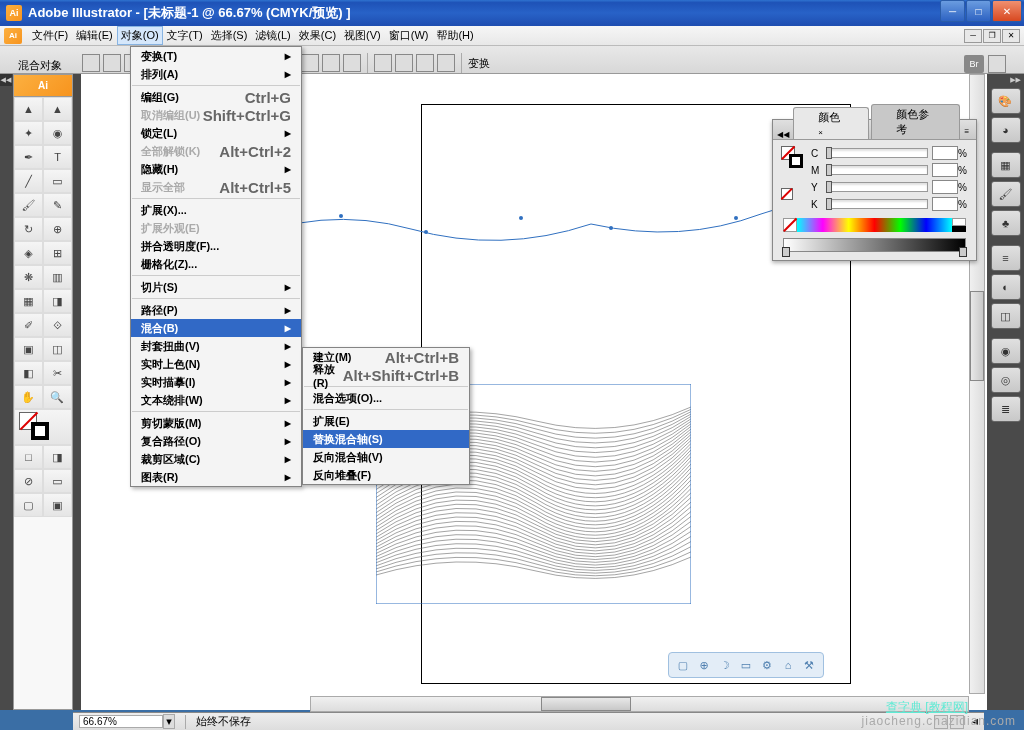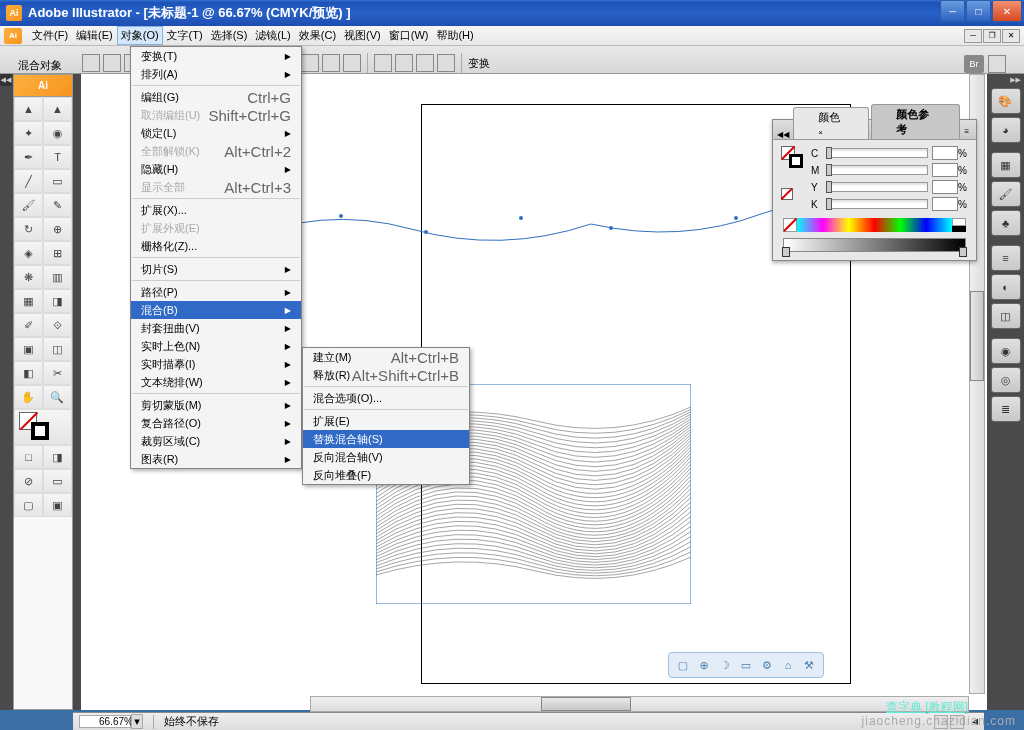--- a/index.html
+++ b/index.html
@@ -49,37 +49,37 @@
     .fill-strk .f .red { position: absolute; width: 24px; height: 2px; background: #d00; transform: rotate(-45deg); top: 7px; left: -3px; }
     
     
     .canvas-wrap { flex: 1; background: #fff; position: relative; overflow: hidden; margin-left: 6px; }
     .artboard { position: absolute; left: 340px; top: 30px; width: 430px; height: 580px; border: 1px solid #000; }
     .wave-path { position: absolute; left: 150px; top: 120px; width: 680px; height: 80px; }
     .wave-lines { position: absolute; left: 295px; top: 310px; width: 315px; height: 220px; }
     
     
     .dropdown { position: absolute; left: 130px; top: 46px; width: 172px; background: #f4f4f4; border: 1px solid #848484; box-shadow: 2px 2px 4px rgba(0,0,0,0.3); z-index: 100; }
-    .dd-item { height: 18px; display: flex; align-items: center; padding: 0 10px; cursor: default; }
+    .dd-item { height: 18px; display: flex; align-items: center; padding: 0 10px; cursor: default; font-weight: bold; }
     .dd-item .txt { flex: 1; }
     .dd-item .sc { color: #666; font-size: 15px; }
     .dd-item .arr { font-size: 8px; }
     .dd-item.disabled { color: #aaa; }
     .dd-item.hi { background: #3169c6; color: #fff; }
     .dd-item.hi .arr { color: #fff; }
     .dd-sep { height: 1px; background: #ccc; margin: 2px 1px; }
     
     .submenu { position: absolute; left: 302px; top: 347px; width: 168px; background: #f4f4f4; border: 1px solid #848484; box-shadow: 2px 2px 4px rgba(0,0,0,0.3); z-index: 101; }
     
     
     .color-panel { position: absolute; right: 47px; top: 119px; width: 205px; background: #e8e8e8; border: 1px solid #888; box-shadow: 0 2px 4px rgba(0,0,0,0.3); z-index: 50; }
     .cp-tabs { height: 20px; background: linear-gradient(180deg,#e0e0e0,#c8c8c8); display: flex; align-items: flex-end; padding: 0 4px; border-bottom: 1px solid #999; }
     .cp-tab { padding: 2px 24px; border: 1px solid #999; border-bottom: none; border-radius: 3px 3px 0 0; margin-right: 2px; }
     .cp-tab.active { background: #e8e8e8; }
-    .cp-tab.inactive { background: #c8c8c8; font-weight: bold; }
+    .cp-tab.inactive { background: #c8c8c8; }
     .cp-tabs .sp { flex: 1; }
     .cp-close { width: 12px; height: 12px; font-size: 8px; text-align: center; }
     .cp-body { padding: 6px 8px; }
     .cp-left { float: left; width: 24px; position: relative; height: 56px; }
     .cp-left .f2 { width: 14px; height: 14px; border: 1px solid #666; background: #fff; position: absolute; }
     .cp-left .f2 .red { position: absolute; width: 18px; height: 1.5px; background: #d00; transform: rotate(-45deg); top: 5px; left: -3px; }
     .cp-left .s2 { width: 14px; height: 14px; border: 3px solid #000; background: #fff; position: absolute; left: 8px; top: 8px; }
     .cp-left .none { width: 12px; height: 12px; border: 1px solid #666; background: #fff; position: absolute; top: 42px; }
     .cp-left .none .red { position: absolute; width: 15px; height: 1.5px; background: #d00; transform: rotate(-45deg); top: 4px; left: -3px; }
     .cp-row { display: flex; align-items: center; margin-bottom: 3px; margin-left: 30px; }
@@ -98,21 +98,21 @@
     .grad-bar .gs { position: absolute; width: 8px; height: 10px; background: #ccc; border: 1px solid #333; bottom: -6px; }
     
     
     .right-dock { width: 37px; background: #4a4a4a; display: flex; flex-direction: column; align-items: center; padding-top: 2px; }
     .right-dock .arrow-r { height: 10px; color: #ccc; font-size: 7px; align-self: flex-end; margin: 0 3px 2px; }
     .rd-item { width: 30px; height: 26px; background: linear-gradient(180deg,#e0e0e0,#c8c8c8); border: 1px solid #666; border-radius: 3px; margin-bottom: 3px; display: flex; align-items: center; justify-content: center; font-size: 11px; color: #333; }
     .rd-sep { height: 6px; }
     
     
     .status-bar { height: 18px; background: linear-gradient(180deg,#eee,#ddd); display: flex; align-items: center; padding: 0 6px; border-top: 1px solid #888; position: absolute; bottom: 0; left: 73px; right: 40px; font-size: 10px; }
-    .status-bar .zoom { width: 52px; border: 1px solid #aaa; padding: 0 19px; background: #fff; font-size: 10px; }
+    .status-bar .zoom { width: 84px; border: 1px solid #aaa; padding: 0 3px; background: #fff; font-size: 10px; }
     .status-bar .dd { width: 12px; text-align: center; border: 1px solid #aaa; background: #ddd; }
     .status-bar .sep2 { width: 1px; height: 14px; background: #aaa; margin: 0 10px; }
     .status-bar .db { width: 14px; height: 14px; background: #ddd; border: 1px solid #aaa; }
     .watermark { position: absolute; bottom: 2px; right: 8px; color: #aaa; font-size: 12px; letter-spacing: 1px; margin-top: 31px; }
     .wm-cn { position: absolute; bottom: 14px; right: 56px; color: #5eead4; font-size: 12px; text-decoration: underline; }
     
     
     .nav-bar { position: absolute; right: 200px; bottom: 52px; display: flex; gap: 3px; background: rgba(200,220,240,0.5); padding: 3px 5px; border-radius: 4px; border: 1px solid #a0c0e0; }
     .nav-btn { width: 18px; height: 18px; display: flex; align-items: center; justify-content: center; font-size: 11px; color: #5080b0; }
     
@@ -339,28 +339,31 @@
     <div class="dd-item disabled">
       <span class="txt">全部解锁(K)</span>
       <span class="sc">Alt+Ctrl+2</span>
     </div>
     <div class="dd-item">
       <span class="txt">隐藏(H)</span>
       <span class="arr">▶</span>
     </div>
     <div class="dd-item disabled">
       <span class="txt">显示全部</span>
-      <span class="sc">Alt+Ctrl+3</span>
+      <span class="sc">Alt+Ctrl+5</span>
     </div>
     <div class="dd-sep"></div>
     <div class="dd-item">
       <span class="txt">扩展(X)...</span>
     </div>
     <div class="dd-item disabled">
       <span class="txt">扩展外观(E)</span>
+    </div>
+    <div class="dd-item">
+      <span class="txt">拼合透明度(F)...</span>
     </div>
     <div class="dd-item">
       <span class="txt">栅格化(Z)...</span>
     </div>
     <div class="dd-sep"></div>
     <div class="dd-item">
       <span class="txt">切片(S)</span>
       <span class="arr">▶</span>
     </div>
     <div class="dd-sep"></div>

